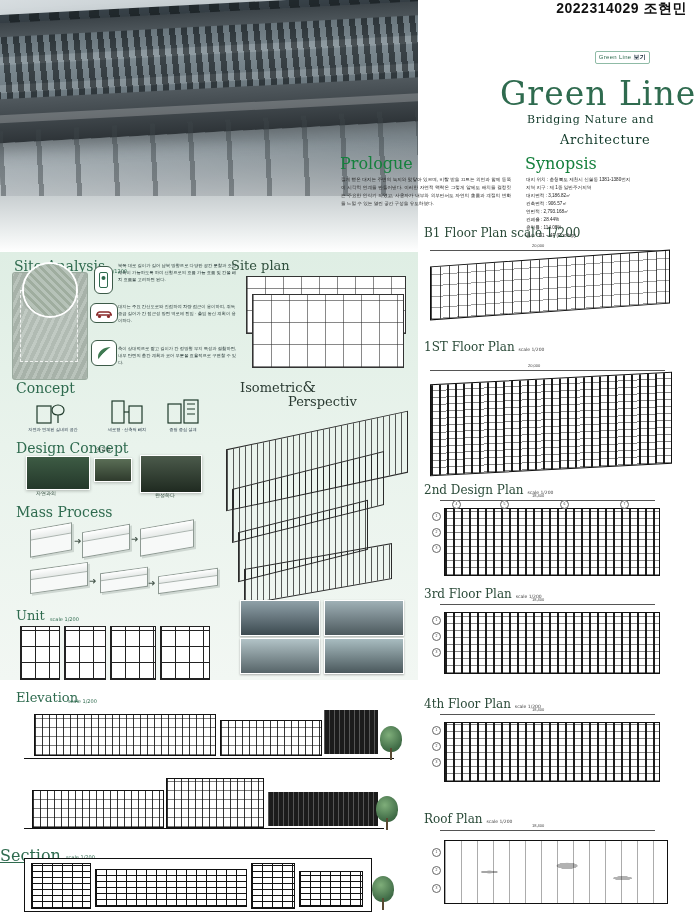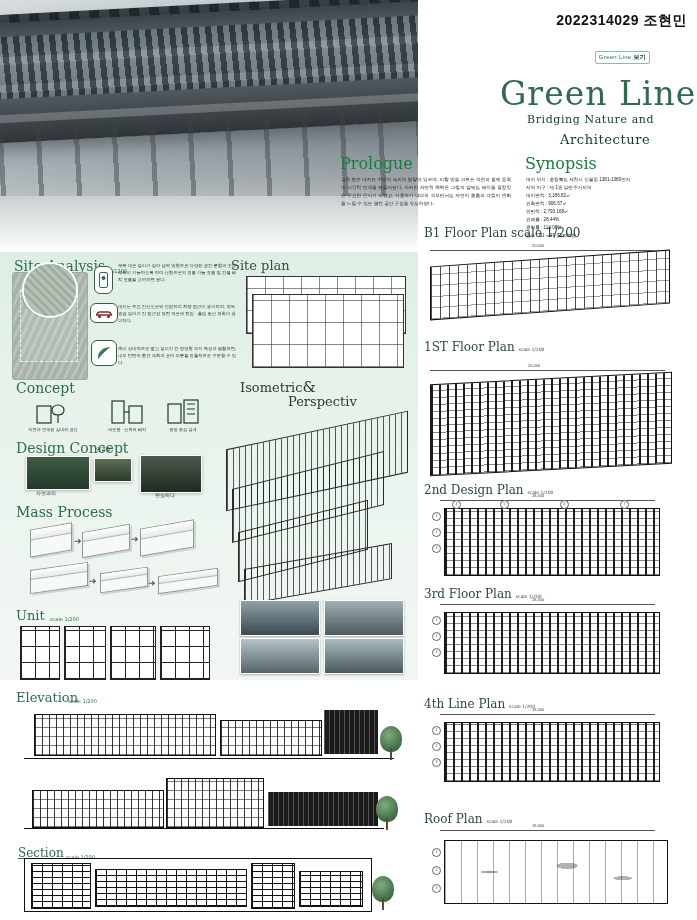--- a/index.html
+++ b/index.html
@@ -50,21 +50,21 @@
     background:repeating-linear-gradient(90deg, rgba(60,68,72,0.85) 0 5px, rgba(255,255,255,0) 5px 38px);
     transform:rotate(-3deg);
     opacity:0.55;
   }
   .hero-ground {
     position:absolute; left:0; top:196px; width:418px; height:56px;
     background:linear-gradient(180deg,#c9cfd1,#eef1f1 70%,#ffffff);
   }
 
   .student-id {
-    position:absolute; right:10px; top:12px;
+    position:absolute; right:10px; top:0;
     font-size:14px; font-weight:bold; color:#111;
     letter-spacing:0.5px;
   }
   .logo-chip {
     position:absolute; right:47px; top:51px;
     font-size:6px; color:#2f6b4f; letter-spacing:0.3px;
     border:1px solid #8fbba6; border-radius:2px; padding:1px 3px;
     background:rgba(255,255,255,0.7);
   }
   .logo-chip b { color:#123; font-size:6px; }
@@ -431,21 +431,21 @@
   <div class="elev" style="left:24px; top:772px; width:360px; height:56px;">
     <div class="elev-block" style="left:8px; top:18px; width:130px; height:36px;"></div>
     <div class="elev-block" style="left:142px; top:6px; width:96px; height:48px;"></div>
     <div class="elev-dark" style="left:244px; top:20px; width:110px; height:34px;"></div>
   </div>
   <div class="tree" style="left:376px; top:796px;">
       <div class="crown"></div>
       <div class="trunk"></div>
     </div>
 
-  <div class="h-green" style="left:18px; top:846px; font-size:12px;text-decoration:underline;">Section</div>
+  <div class="h-green" style="left:0; top:846px; font-size:16px;text-decoration:underline;">Section</div>
   <div class="h-sm" style="position:absolute; left:66px; top:854px;">scale 1/200</div>
   <div class="sect" style="left:24px; top:858px; width:346px; height:52px;">
     <div class="sect-hatch" style="left:6px; top:4px; width:58px; height:44px;"></div>
     <div class="sect-hatch" style="left:70px; top:10px; width:150px; height:36px;"></div>
     <div class="sect-hatch" style="left:226px; top:4px; width:42px; height:44px;"></div>
     <div class="sect-hatch" style="left:274px; top:12px; width:62px; height:34px;"></div>
   </div>
   <div class="tree" style="left:372px; top:876px;">
       <div class="crown"></div>
       <div class="trunk"></div>
@@ -499,21 +499,21 @@
 
   <div class="plan-title" style="left:424px; top:587px;">
     <span>3rd  Floor Plan</span>
     <span class="sc">scale 1/200</span>
   </div>
   <div class="dimline" style="left:440px; top:604px; width:215px;"></div>
   <div class="dimtxt" style="left:532px; top:597px;">18,400</div>
   <div class="plan-band dark" style="left:444px; top:612px; width:214px; height:60px;"></div>
 
   <div class="plan-title" style="left:424px; top:697px;">
-    <span>4th  Line Plan</span>
+    <span>4th  Floor Plan</span>
     <span class="sc">scale 1/200</span>
   </div>
   <div class="dimline" style="left:440px; top:714px; width:215px;"></div>
   <div class="dimtxt" style="left:532px; top:707px;">18,400</div>
   <div class="plan-band dark" style="left:444px; top:722px; width:214px; height:58px;"></div>
 
   <div class="plan-title" style="left:424px; top:812px;">
     <span>Roof  Plan</span>
     <span class="sc">scale 1/200</span>
   </div>

